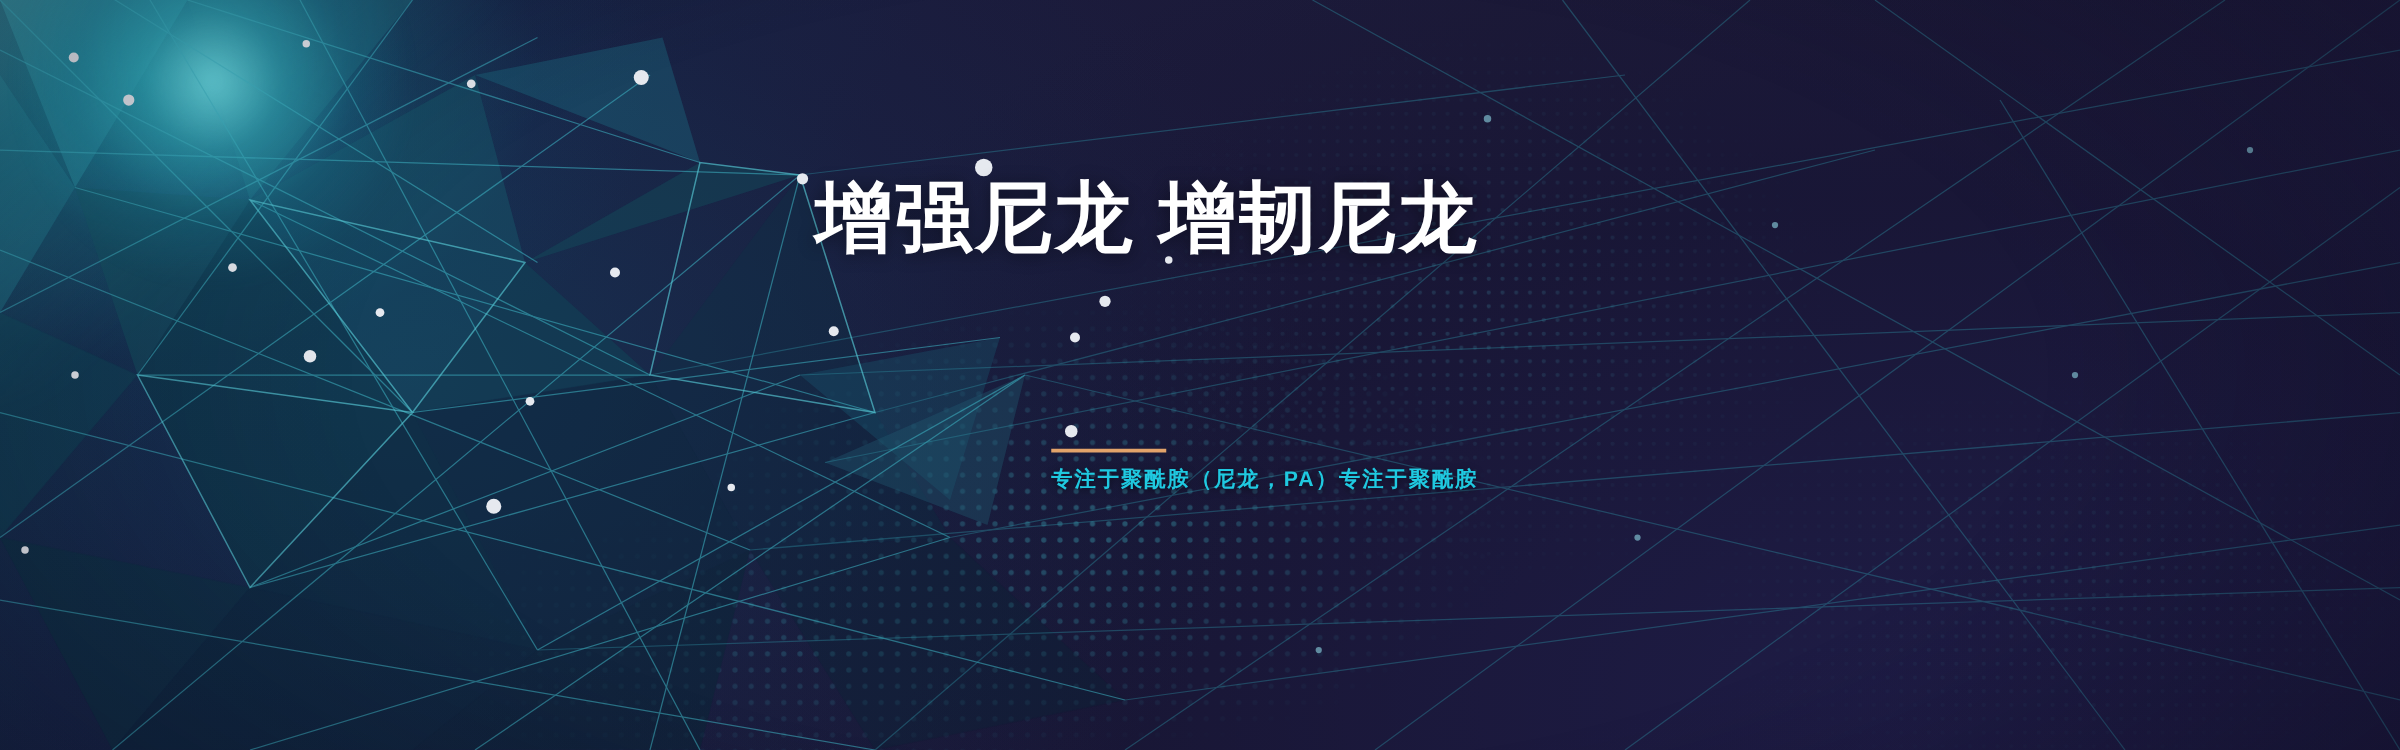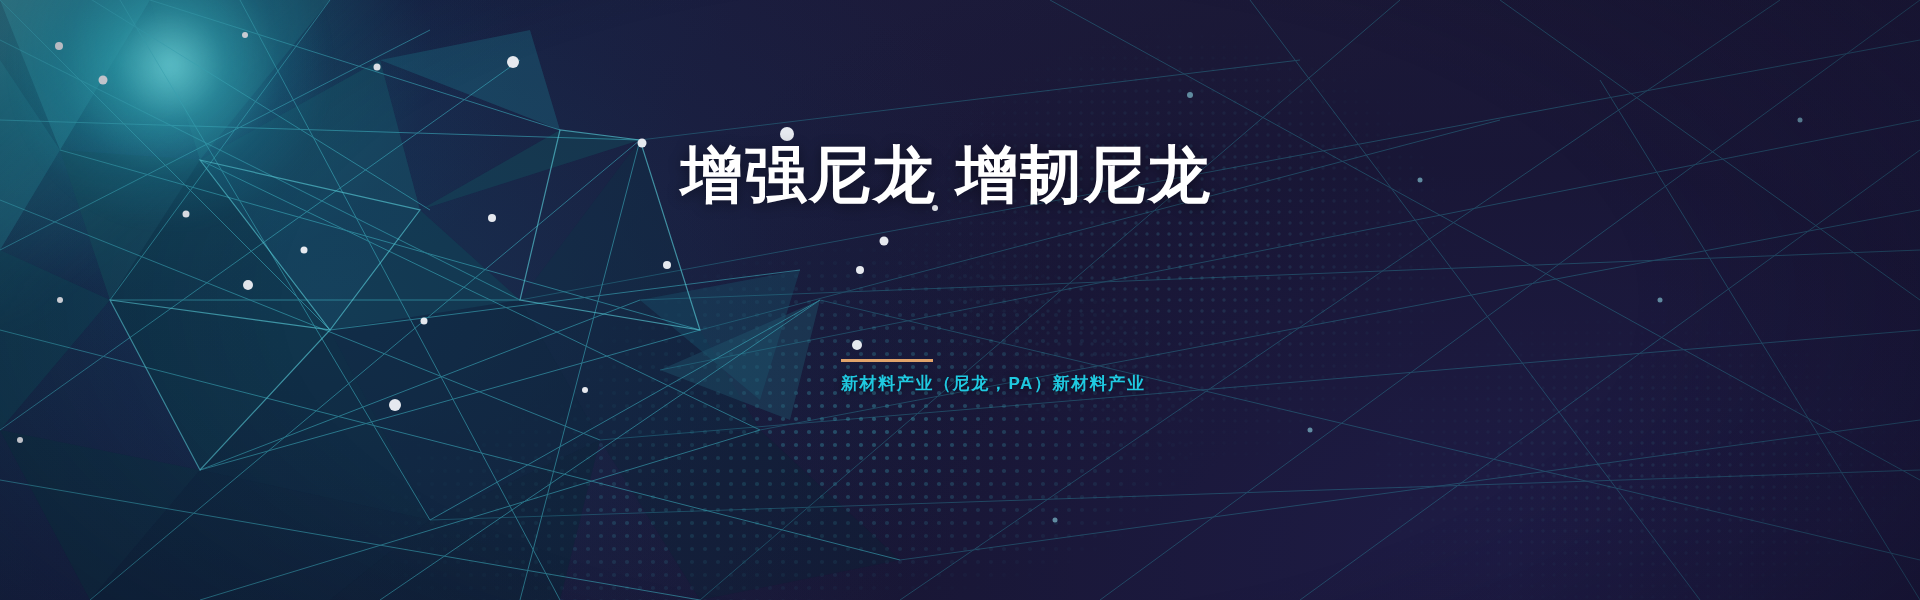--- a/index.html
+++ b/index.html
@@ -37,21 +37,20 @@
   }
 
   
   .headline{
     position:absolute;left:652px;top:131px;width:560px;
     color:#ffffff;
     font-size:62px;line-height:88px;font-weight:700;
     letter-spacing:2px;
     text-shadow:0 2px 14px rgba(0,0,0,0.45);
     white-space:nowrap;
-    text-align:right;
   }
   .hl-line{display:block;}
   .divider{
     position:absolute;left:841px;top:359px;width:92px;height:3px;
     background:#e2a36a;
   }
   .subtitle{
     position:absolute;left:841px;top:372px;
     color:#1fc9e0;
     font-size:17px;font-weight:700;letter-spacing:1.6px;
@@ -218,15 +217,15 @@
     </g>
   </svg>
 
   <div class="layer vignette"></div>
 
   <div class="headline">
     <span class="hl-line">增强尼龙 增韧尼龙</span>
   </div>
 
   <div class="divider"></div>
-  <div class="subtitle">新材料产业（尼龙，PA）新材料产业</div>
+  <div class="subtitle">专注于聚酰胺（尼龙，PA）专注于聚酰胺</div>
 
 </div>
 
 </body></html>

